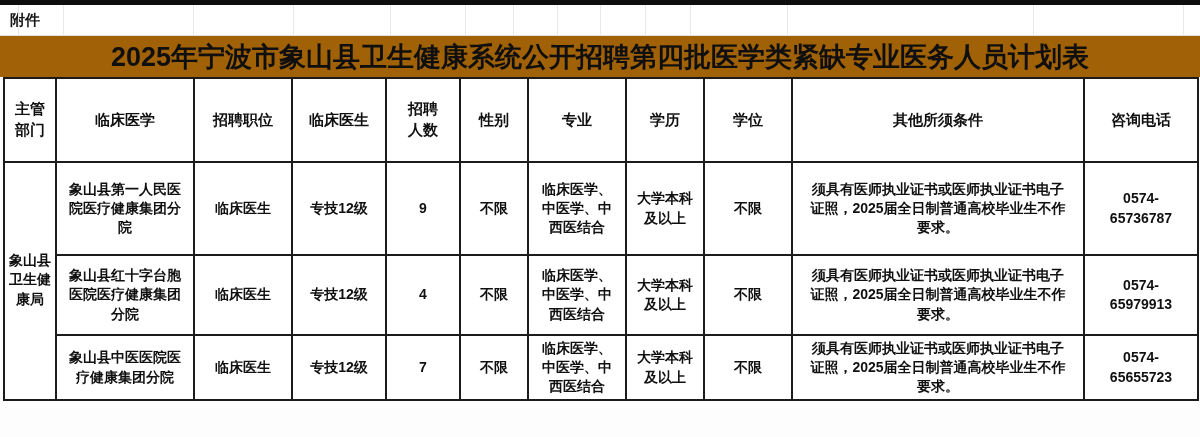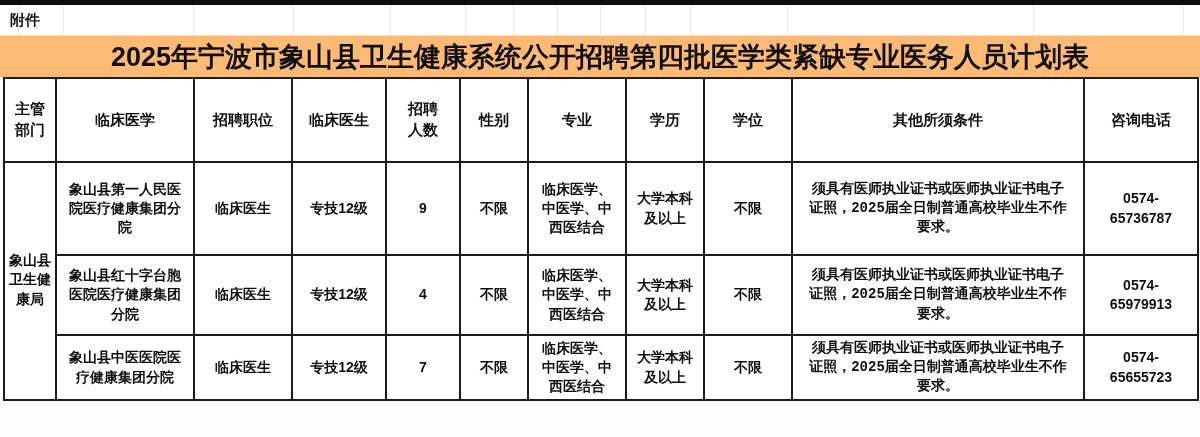--- a/index.html
+++ b/index.html
@@ -38,21 +38,21 @@
     position: absolute;
     left: 10px;
     top: 50%;
     transform: translateY(-50%);
     font-size: 15px;
     font-weight: 600;
     color: #161616;
   }
   .title-row {
     height: 41px;
-    background: #fdba74;
+    background: #a16207;
     display: flex;
     align-items: center;
     justify-content: center;
   }
   .title-row h1 {
     font-size: 27px;
     font-weight: 700;
     color: #0f0f0f;
     white-space: nowrap;
     letter-spacing: 0px;
@@ -86,21 +86,20 @@
   }
   tr.hdr   { height: 84px; }
   tr.r0    { height: 93px; }
   tr.r1    { height: 80px; }
   tr.r2    { height: 65px; }
   td.dept  { font-size: 14px; font-family: Liberation Mono, monospace; }
   td.req   {
     text-align: left;
     padding: 2px 8px;
     line-height: 1.45;
-    font-family: Liberation Mono, monospace;
   }
 </style>
 </head>
 <body>
 
 <div class="page">
 
   <div class="topbar"></div>
 
   <div class="excel-row">

